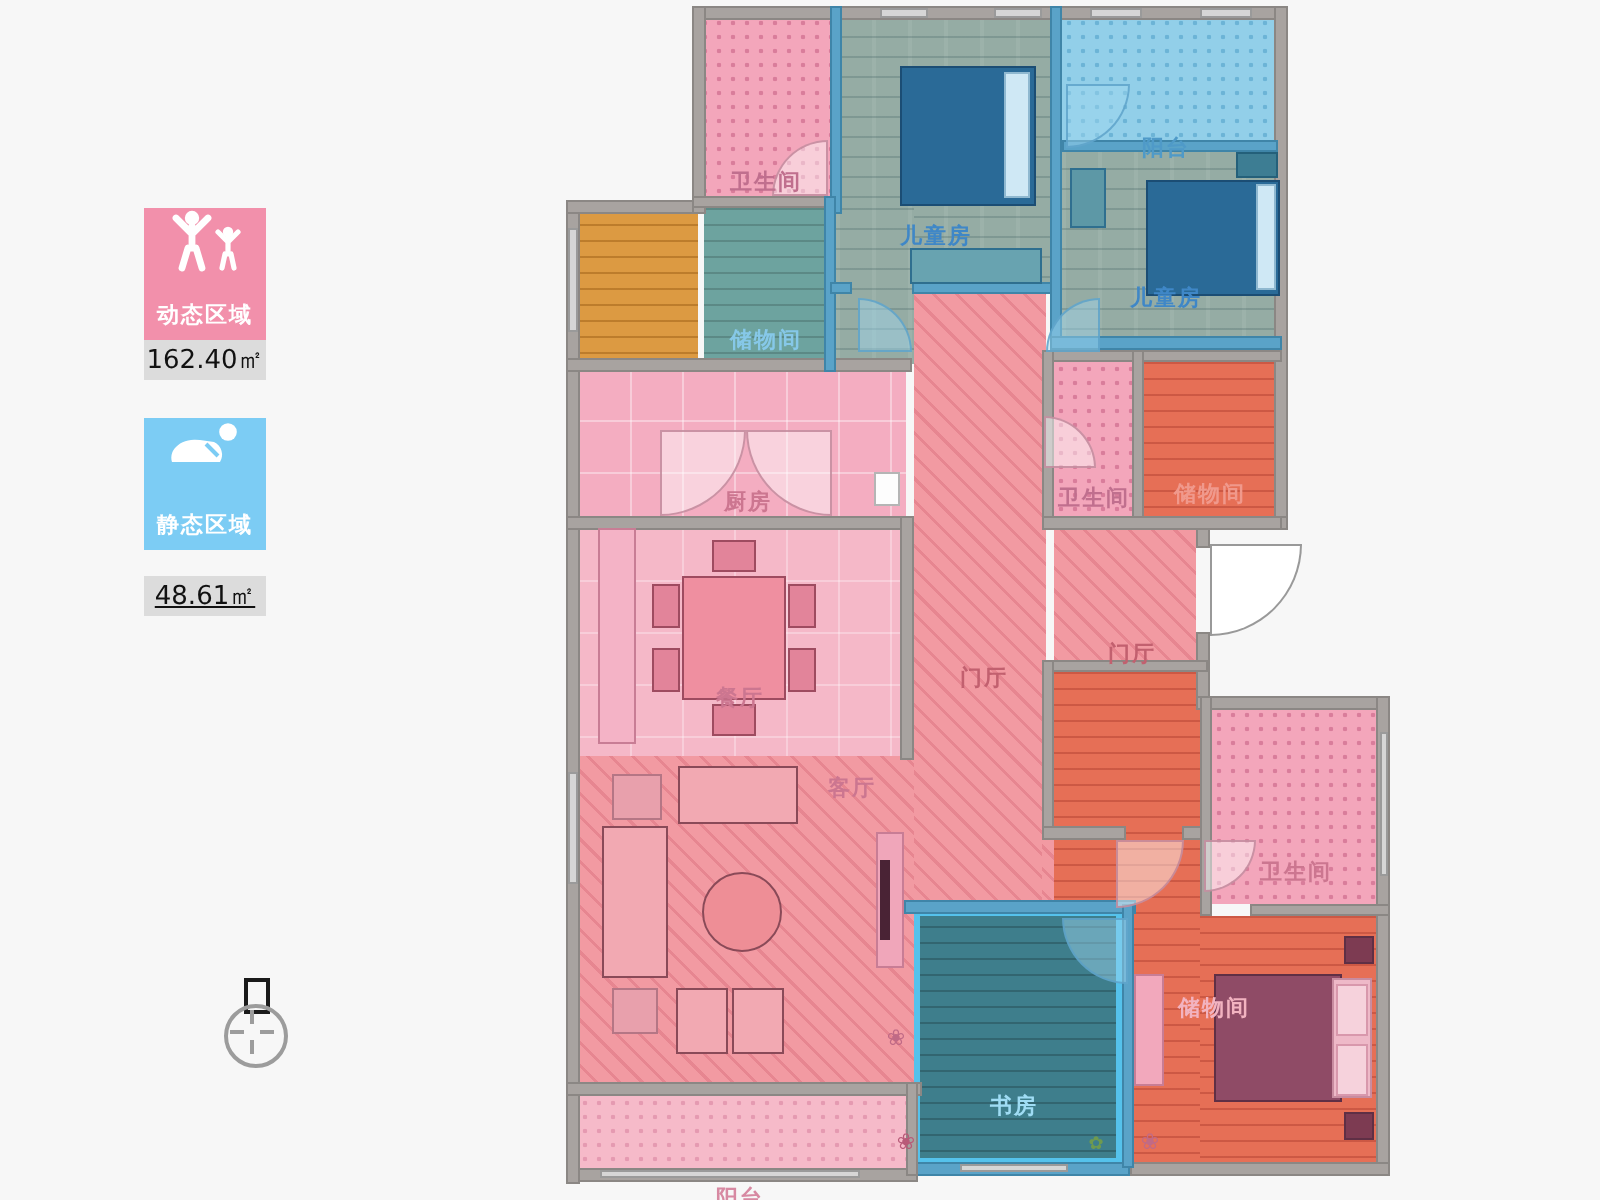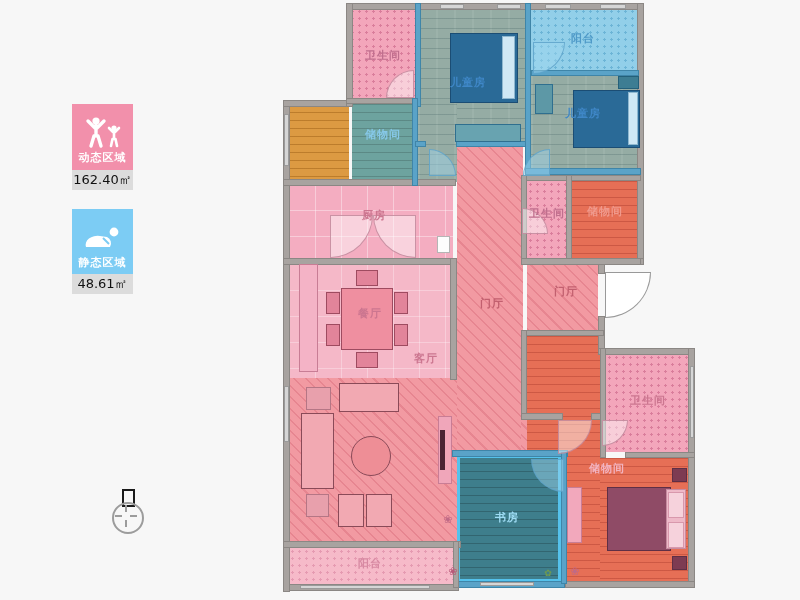--- a/index.html
+++ b/index.html
@@ -1,19 +1,19 @@
 <!DOCTYPE html>
 <html><head>
 <meta charset="utf-8">
 <style>
   html,body{margin:0;padding:0;}
   body{width:800px;height:600px;background:#f7f7f7;font-family:"DejaVu Sans",sans-serif;position:relative;overflow:hidden;}
   .r{position:absolute;box-sizing:border-box;}
   
-  .card{width:61px;height:66px;display:flex;flex-direction:column;align-items:center;justify-content:flex-end;}
+  .card{width:61px;height:66px;display:flex;flex-direction:column;align-items:center;justify-content:space-between;}
   .card-pink{background:#f290ab;}
   .card-blue{background:#7cccf4;}
   .card-label{color:#fff;font-size:11px;font-weight:bold;letter-spacing:1px;margin-bottom:5px;}
   .card-strip{width:61px;height:20px;background:#dcdcdc;color:#111;font-size:13px;display:flex;align-items:center;justify-content:center;}
   
   .w{position:absolute;background:#a8a3a0;box-shadow:inset 0 0 0 1px #8b8784;box-sizing:border-box;}
   .wb{position:absolute;background:#5aa3c8;box-shadow:inset 0 0 0 1px #3f85a8;box-sizing:border-box;}
   .win{position:absolute;background:#d6d6d6;border:1px solid #9a9a9a;box-sizing:border-box;}
   
   .dots-pink{background-color:#f3a6bb;background-image:radial-gradient(circle,#d97d9b 1px,transparent 1.3px);background-size:7px 7px;}
@@ -21,21 +21,21 @@
   .dots-blue{background-color:#92cfe9;background-image:radial-gradient(circle,#6cb4d6 1px,transparent 1.3px);background-size:7px 7px;}
   .tiles{background-color:#f4adc1;background-image:linear-gradient(rgba(255,255,255,.38) 1px,transparent 1px),linear-gradient(90deg,rgba(255,255,255,.38) 1px,transparent 1px);background-size:26px 26px;}
   .tiles-light{background-color:#f5b8c8;background-image:linear-gradient(rgba(255,255,255,.3) 1px,transparent 1px),linear-gradient(90deg,rgba(255,255,255,.3) 1px,transparent 1px);background-size:26px 26px;}
   .hatch{background-color:#f29aa2;background-image:repeating-linear-gradient(45deg,rgba(210,96,112,.35) 0 1.5px,transparent 1.5px 8px);}
   .wood-teal{background-color:#95aca4;background-image:repeating-linear-gradient(180deg,rgba(35,70,75,.2) 0 1px,transparent 1px 10px),repeating-linear-gradient(90deg,rgba(255,255,255,.07) 0 2px,transparent 2px 18px);}
   .planks-teal{background-color:#6da39f;background-image:repeating-linear-gradient(180deg,rgba(0,0,0,.16) 0 1px,transparent 1px 8px);}
   .wood-orange{background-color:#dc9a42;background-image:repeating-linear-gradient(180deg,rgba(140,80,10,.4) 0 1px,transparent 1px 8px);}
   .planks-red{background-color:#e66f56;background-image:repeating-linear-gradient(180deg,rgba(150,40,30,.32) 0 1px,transparent 1px 8px);}
   .planks-study{background-color:#3e7e8c;background-image:repeating-linear-gradient(180deg,rgba(0,0,0,.2) 0 1px,transparent 1px 8px);box-shadow:inset 0 0 0 3px #55c2ec;}
   
-  .lbl{position:absolute;transform:translate(-50%,-50%);font-size:11px;font-weight:600;letter-spacing:1px;white-space:nowrap;}
+  .lbl{position:absolute;transform:translate(-50%,-50%);font-size:11px;font-weight:600;letter-spacing:1px;white-space:nowrap;margin-top:36px;}
   
   .f{position:absolute;box-sizing:border-box;}
   .arc{position:absolute;box-sizing:border-box;background:rgba(160,215,240,.45);border:1.5px solid rgba(90,160,200,.8);}
   .arcw{position:absolute;box-sizing:border-box;background:rgba(255,255,255,.45);border:1.5px solid rgba(190,130,150,.8);}
   .plant{position:absolute;font-size:11px;line-height:11px;transform:translate(-50%,-50%);}
   
   .compass-circle{position:absolute;border:2.5px solid #9c9c9c;border-radius:50%;background:transparent;}
   .tick{position:absolute;background:#9c9c9c;}
   .compass-rect{position:absolute;border:2px solid #1a1a1a;background:transparent;}
 </style>
@@ -54,21 +54,21 @@
 <div class="r card-strip" style="left:72px;top:170px;">162.40㎡</div>
 
 <div class="r card card-blue" style="left:72px;top:209px;">
   <svg width="44" height="30" viewBox="0 0 44 30">
     <circle cx="33" cy="7" r="4.4" fill="#fff"></circle>
     <path d="M5 22 h24 a7 7 0 0 0 -3 -10 l-7 -1 a12 9 0 0 0 -14 11 z" fill="#fff"></path>
     <path d="M22 13 l6 6" stroke="#7cccf4" stroke-width="2"></path>
   </svg>
   <div class="card-label">静态区域</div>
 </div>
-<div class="r card-strip" style="left:72px;top:274px;">48.61㎡</div>
+<div class="r card-strip" style="left:72px;top:288px;text-decoration:underline;">48.61㎡</div>
 
 <div class="r" style="left:107px;top:487px;width:38px;height:46px;">
   <div class="compass-rect" style="left:15px;top:2px;width:9px;height:14px;"></div>
   <div class="compass-circle" style="left:5px;top:15px;width:28px;height:28px;"></div>
   <div class="tick" style="left:18px;top:18px;width:2px;height:7px;"></div>
   <div class="tick" style="left:18px;top:33px;width:2px;height:7px;"></div>
   <div class="tick" style="left:8px;top:28px;width:7px;height:2px;"></div>
   <div class="tick" style="left:23px;top:28px;width:7px;height:2px;"></div>
 </div>
 

